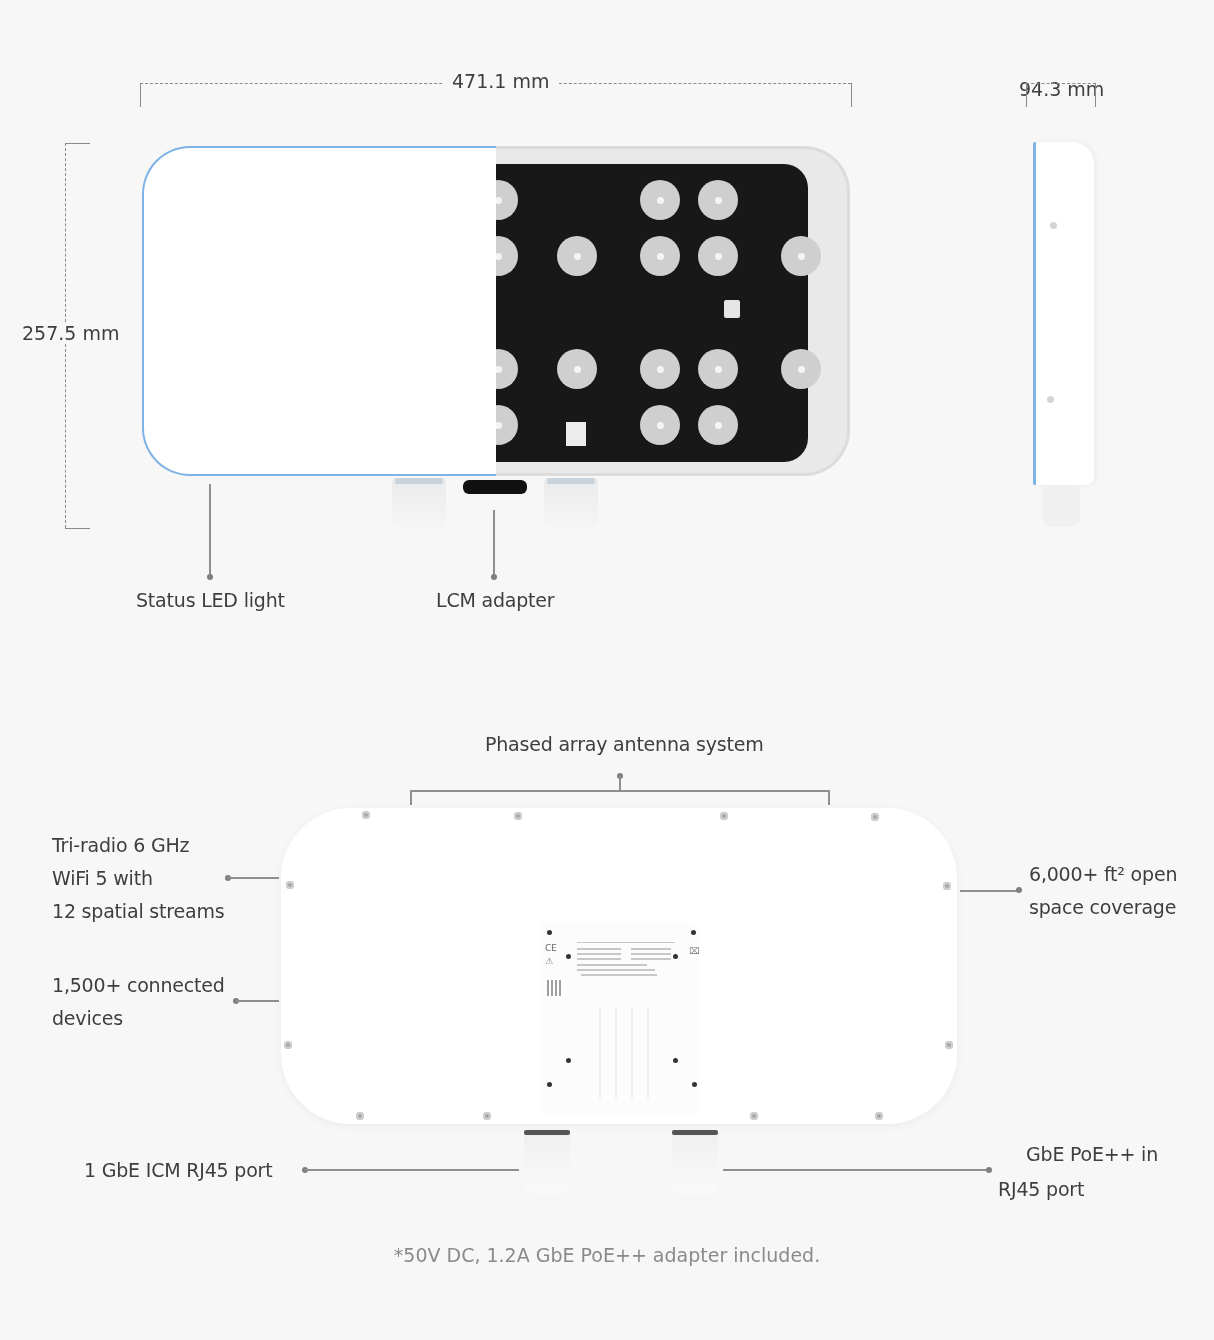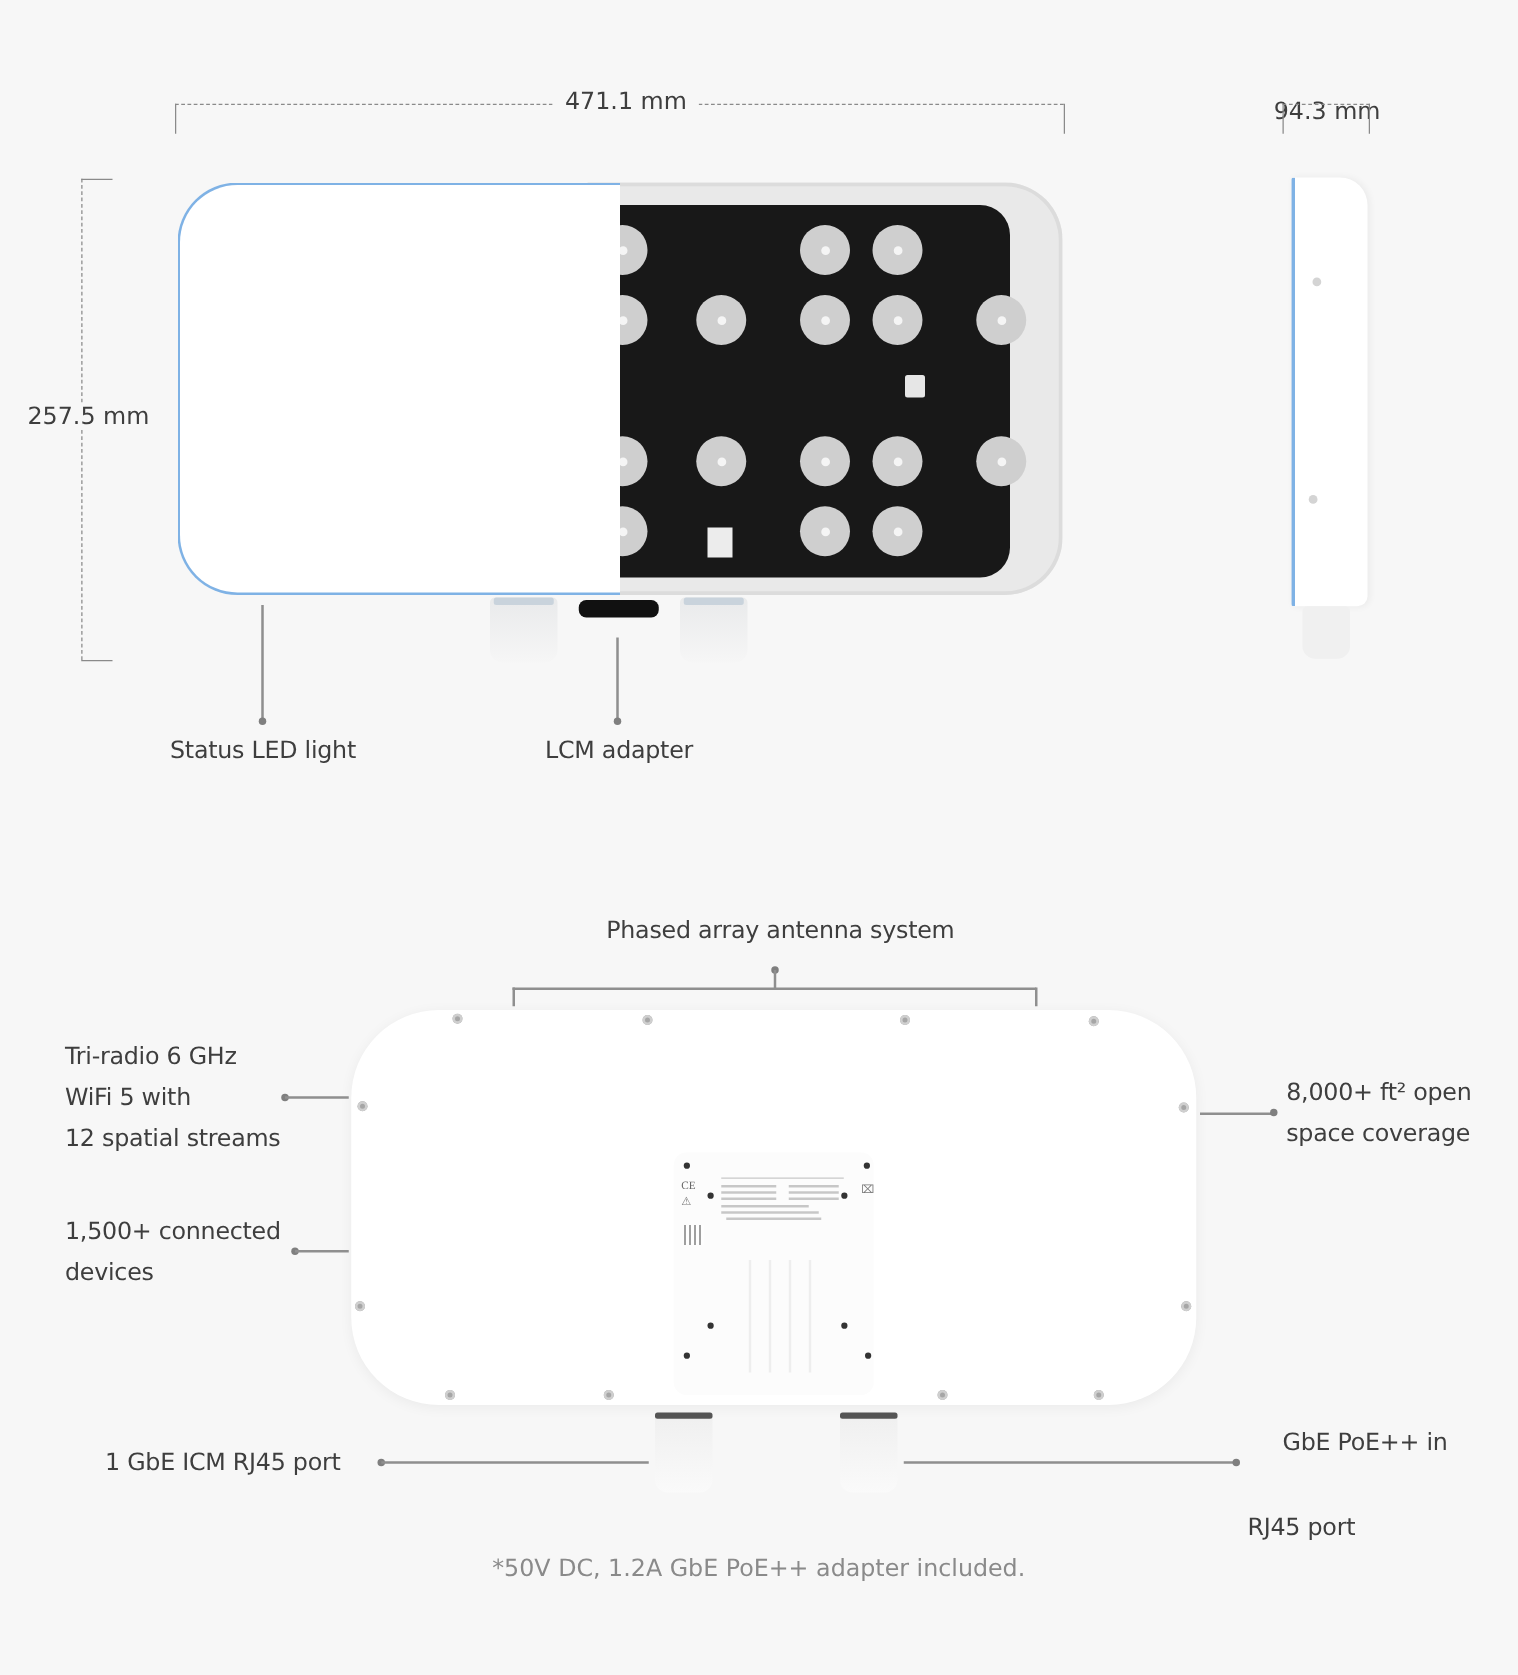--- a/index.html
+++ b/index.html
@@ -1,21 +1,21 @@
 <!DOCTYPE html>
 <html><head>
 <meta charset="utf-8">
 <style>
   html, body { margin: 0; padding: 0; }
   body {
     width: 1214px; height: 1340px; background: #f7f7f7;
     font-family: "DejaVu Sans", "Liberation Sans", sans-serif;
     color: #3c3c3c; position: relative; overflow: hidden;
   }
-  .abs { position: absolute; font-family: Liberation Serif, serif; }
+  .abs { position: absolute; }
   .lbl { position: absolute; font-size: 19px; line-height: 33px; color: #3e3e3e; letter-spacing: -0.2px; white-space: nowrap; }
   .dim { position: absolute; font-size: 19px; color: #3e3e3e; white-space: nowrap; background: #f7f7f7; padding: 0 10px; }
   .dash-h { position: absolute; height: 0; border-top: 1.5px dashed #8a8a8a; }
   .dash-v { position: absolute; width: 0; border-left: 1.5px dashed #8a8a8a; }
   .solid-v { position: absolute; width: 0; border-left: 1.5px solid #8a8a8a; }
   .solid-h { position: absolute; height: 0; border-top: 1.5px solid #8a8a8a; }
   .line-h { position: absolute; height: 2px; background: #8f8f8f; }
   .line-v { position: absolute; width: 2px; background: #8f8f8f; }
   .dot { position: absolute; width: 6px; height: 6px; border-radius: 50%; background: #7f7f7f; }
 
@@ -214,29 +214,29 @@
 <div>
   <div class="lbl" style="left:52px; top:969px;">1,500+ connected</div>
   <div class="lbl" style="left:52px; top:1002px;">devices</div>
   <div class="dot" style="left:233px; top:998px;"></div>
   <div class="line-h" style="left:236px; top:1000px; width:43px; height:1.5px;"></div>
 </div>
 
 <div>
   <div class="line-h" style="left:960px; top:890px; width:58px; height:1.5px;"></div>
   <div class="dot" style="left:1016px; top:887px;"></div>
-  <div class="lbl" style="left:1029px; top:858px;">8,000+ ft² open</div>
+  <div class="lbl" style="left:1029px; top:858px;">6,000+ ft² open</div>
   <div class="lbl" style="left:1029px; top:891px;">space coverage</div>
 </div>
 
 <div>
   <div class="lbl" style="left:84px; top:1154px;">1 GbE ICM RJ45 port</div>
   <div class="dot" style="left:302px; top:1167px;"></div>
   <div class="line-h" style="left:305px; top:1169px; width:214px; height:1.5px;"></div>
 </div>
 <div>
   <div class="line-h" style="left:723px; top:1169px; width:265px; height:1.5px;"></div>
   <div class="dot" style="left:986px; top:1167px;"></div>
   <div class="lbl" style="left:998px; top:1138px;margin-left:28px;">GbE PoE++ in</div>
-  <div class="lbl" style="left:998px; top:1206px;">RJ45 port</div>
+  <div class="lbl" style="left:998px; top:1173px;">RJ45 port</div>
 </div>
 
 <div class="footnote">*50V DC, 1.2A GbE PoE++ adapter included.</div>
 
 </body></html>

